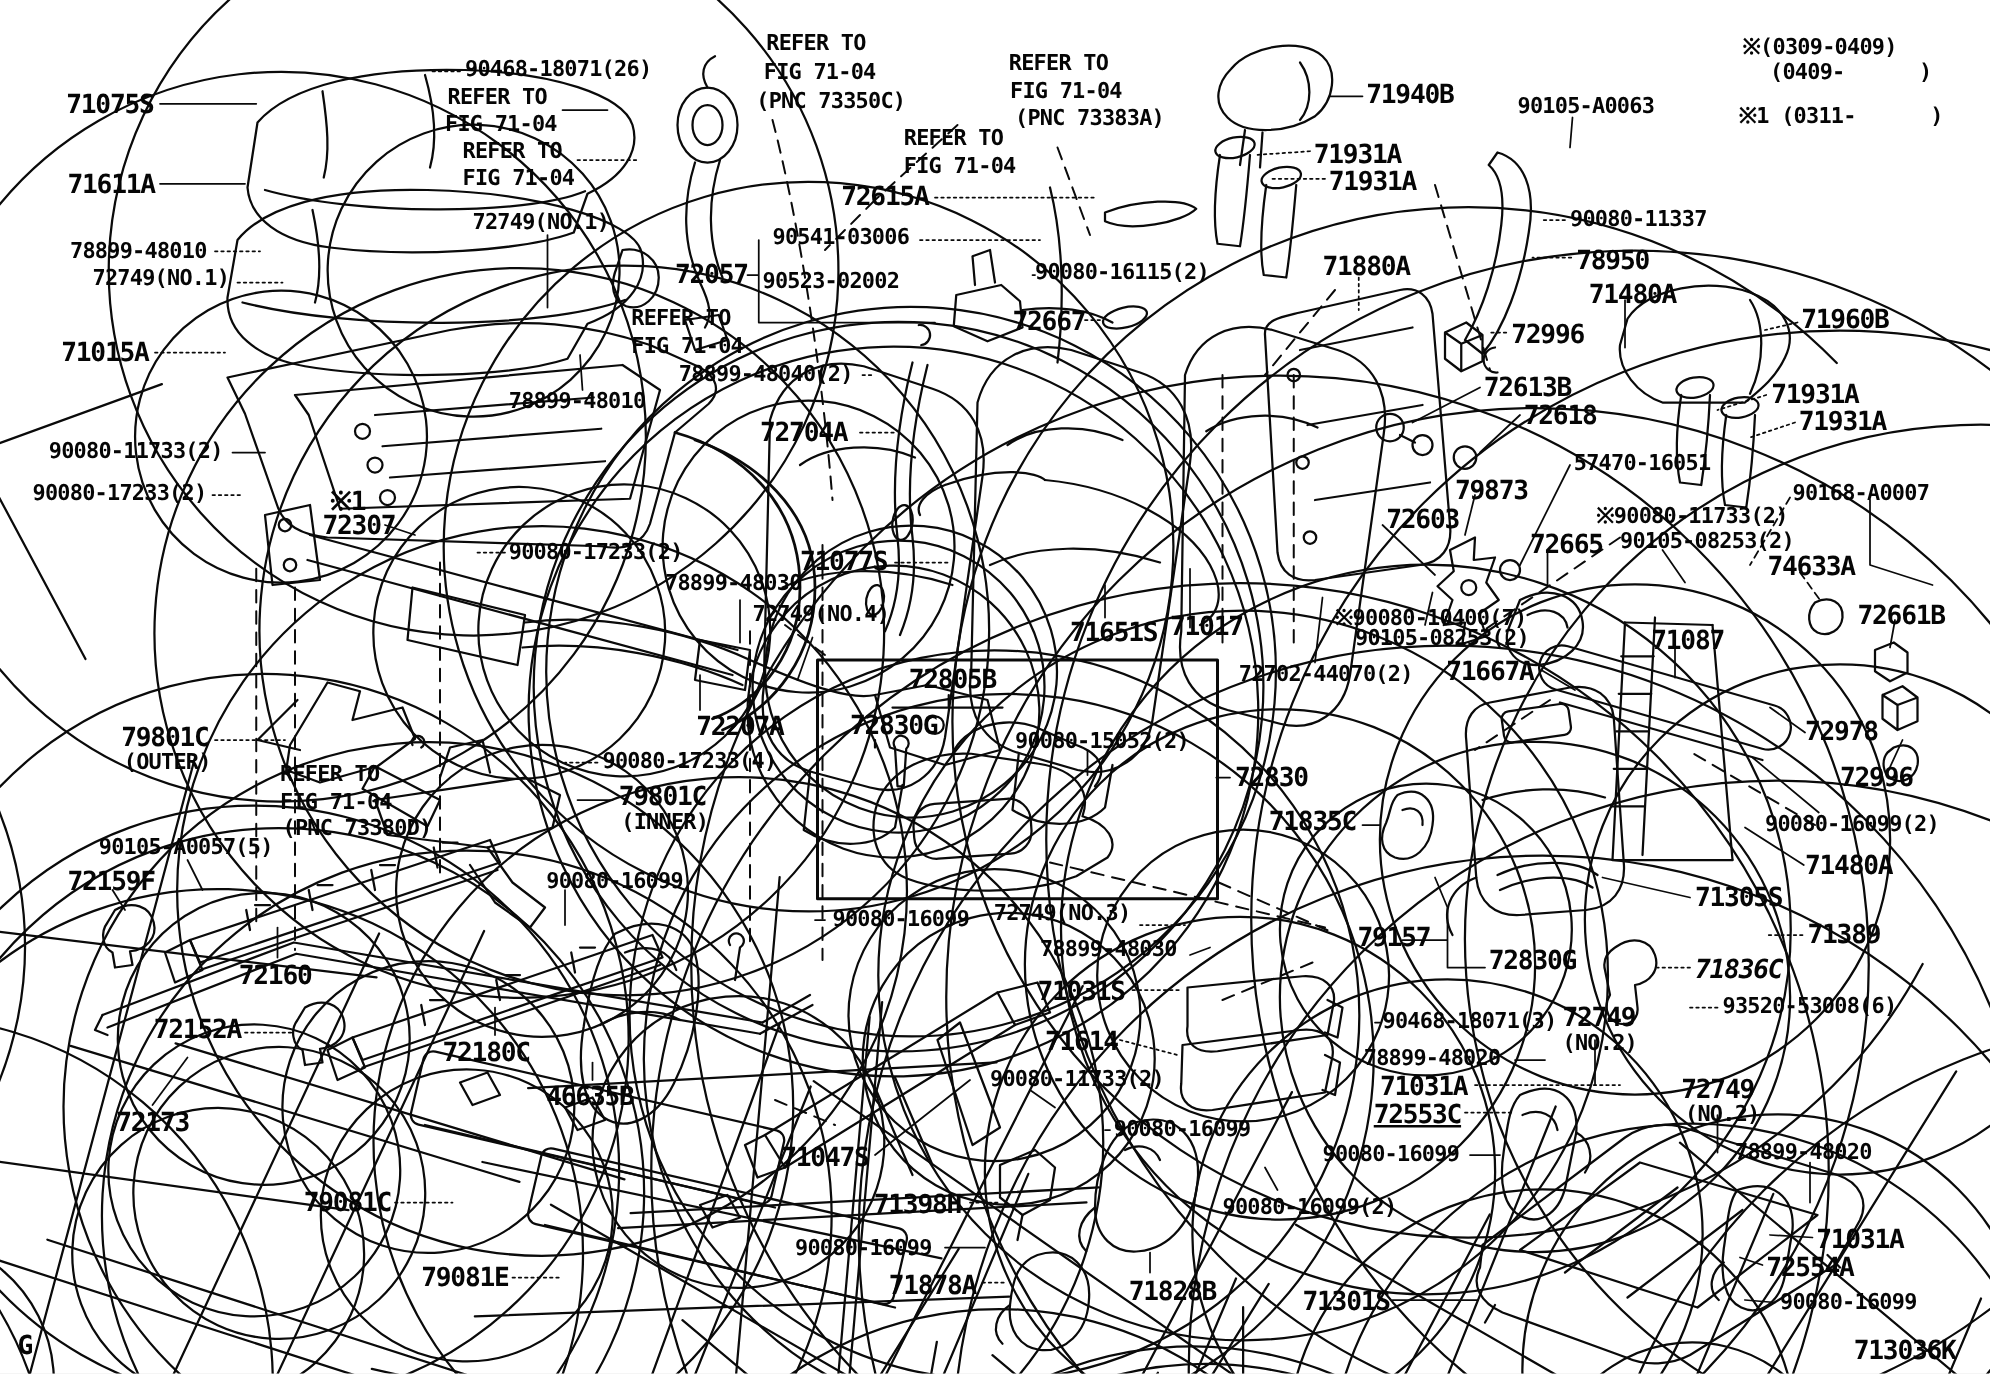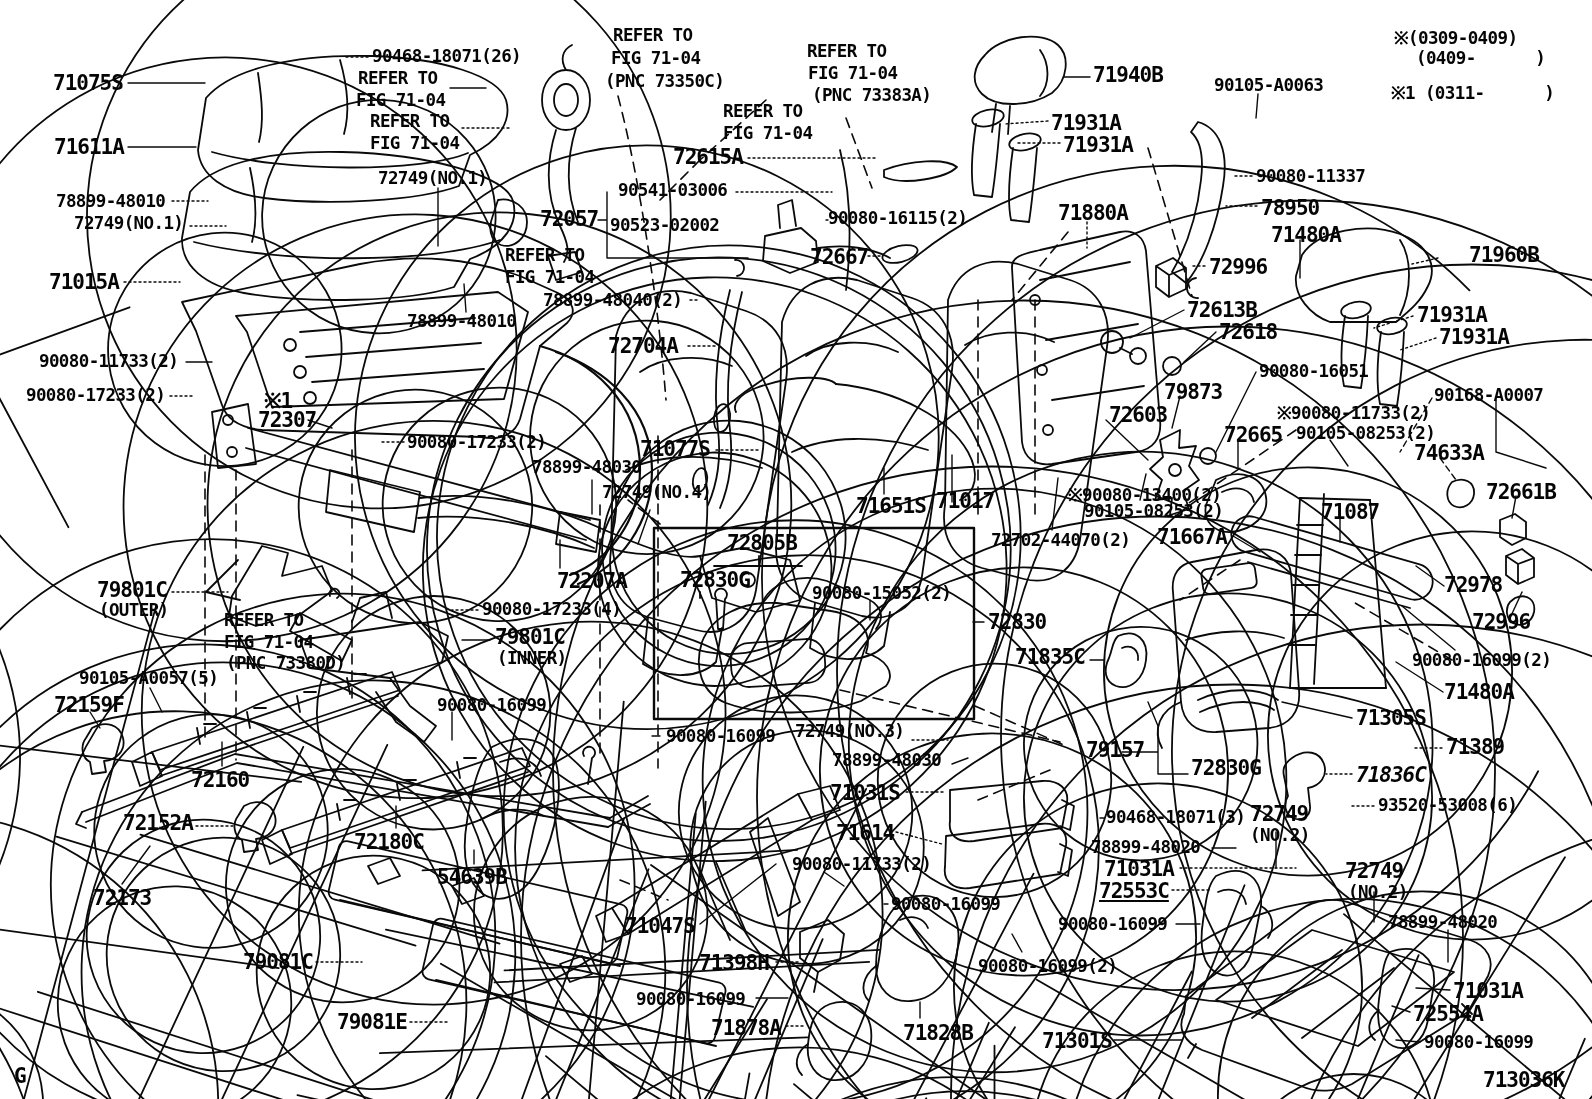--- a/index.html
+++ b/index.html
@@ -521,40 +521,40 @@
       <div class="lbl big" style="left: 640px; top: 439px;">71077S</div>
       <div class="lbl big" style="left: 1093px; top: 65px;">71940B</div>
       <div class="lbl big" style="left: 1051px; top: 113px;">71931A</div>
       <div class="lbl big" style="left: 1063px; top: 135px;">71931A</div>
       <div class="lbl sm" style="left: 1214px; top: 77px;">90105-A0063</div>
       <div class="lbl big" style="left: 1058px; top: 203px;">71880A</div>
       <div class="lbl sm" style="left: 1256px; top: 168px;">90080-11337</div>
       <div class="lbl big" style="left: 1261px; top: 198px;">78950</div>
       <div class="lbl big" style="left: 1271px; top: 225px;">71480A</div>
       <div class="lbl big" style="left: 1209px; top: 257px;">72996</div>
-      <div class="lbl big" style="left: 1441px; top: 245px; margin-left: 28px;">71960B</div>
+      <div class="lbl big" style="left: 1441px; top: 245px;">71960B</div>
       <div class="lbl sm" style="left: 1394px; top: 30px;">※(0309-0409)</div>
       <div class="lbl sm" style="left: 1416px; top: 50px;">(0409-      )</div>
       <div class="lbl sm" style="left: 1391px; top: 85px;">※1 (0311-      )</div>
       <div class="lbl big" style="left: 1417px; top: 305px;">71931A</div>
       <div class="lbl big" style="left: 1439px; top: 327px;">71931A</div>
       <div class="lbl big" style="left: 1187px; top: 300px;">72613B</div>
       <div class="lbl big" style="left: 1219px; top: 322px;">72618</div>
-      <div class="lbl sm" style="left: 1259px; top: 363px;">90080-16051</div>
+      <div class="lbl sm" style="left: 1259px; top: 363px;">57470-16051</div>
       <div class="lbl big" style="left: 1164px; top: 382px;">79873</div>
       <div class="lbl big" style="left: 1109px; top: 405px;">72603</div>
       <div class="lbl big" style="left: 1224px; top: 425px;">72665</div>
       <div class="lbl sm" style="left: 1277px; top: 405px;">※90080-11733(2)</div>
       <div class="lbl sm" style="left: 1296px; top: 425px;">90105-08253(2)</div>
       <div class="lbl sm" style="left: 1434px; top: 387px;">90168-A0007</div>
       <div class="lbl big" style="left: 1414px; top: 443px;">74633A</div>
       <div class="lbl big" style="left: 1486px; top: 482px;">72661B</div>
       <div class="lbl big" style="left: 856px; top: 496px;">71651S</div>
       <div class="lbl big" style="left: 936px; top: 491px;">71017</div>
-      <div class="lbl sm" style="left: 1068px; top: 487px;">※90080-13400(2)</div>
+      <div class="lbl sm" style="left: 1068px; top: 487px;">※90080-10400(7)</div>
       <div class="lbl sm" style="left: 1084px; top: 503px;">90105-08253(2)</div>
       <div class="lbl sm" style="left: 991px; top: 532px;">72702-44070(2)</div>
       <div class="lbl big" style="left: 1157px; top: 527px;">71667A</div>
       <div class="lbl big" style="left: 1321px; top: 502px;">71087</div>
       <div class="lbl big" style="left: 1444px; top: 575px;">72978</div>
       <div class="lbl big" style="left: 1472px; top: 612px;">72996</div>
       <div class="lbl sm" style="left: 1412px; top: 652px;">90080-16099(2)</div>
       <div class="lbl big" style="left: 1444px; top: 682px;">71480A</div>
       <div class="lbl big" style="left: 1356px; top: 708px;">71305S</div>
       <div class="lbl big" style="left: 1446px; top: 737px;">71389</div>
@@ -577,21 +577,21 @@
       <div class="lbl sm" style="left: 226px; top: 655px;">(PNC 73380D)</div>
       <div class="lbl big" style="left: 495px; top: 627px;">79801C</div>
       <div class="lbl sm" style="left: 497px; top: 650px;">(INNER)</div>
       <div class="lbl sm" style="left: 79px; top: 670px;">90105-A0057(5)</div>
       <div class="lbl big" style="left: 54px; top: 695px;">72159F</div>
       <div class="lbl sm" style="left: 437px; top: 697px;">90080-16099</div>
       <div class="lbl big" style="left: 191px; top: 770px;">72160</div>
       <div class="lbl big" style="left: 123px; top: 813px;">72152A</div>
       <div class="lbl big" style="left: 93px; top: 888px;">72173</div>
       <div class="lbl big" style="left: 354px; top: 832px;">72180C</div>
-      <div class="lbl big" style="left: 437px; top: 867px;">54639B</div>
+      <div class="lbl big" style="left: 437px; top: 867px;">46635B</div>
       <div class="lbl big" style="left: 243px; top: 952px;">79081C</div>
       <div class="lbl big" style="left: 337px; top: 1012px;">79081E</div>
       <div class="lbl big" style="left: 727px; top: 533px;">72805B</div>
       <div class="lbl big" style="left: 680px; top: 570px;">72830G</div>
       <div class="lbl sm" style="left: 812px; top: 585px;">90080-15052(2)</div>
       <div class="lbl big" style="left: 988px; top: 612px;">72830</div>
       <div class="lbl sm" style="left: 666px; top: 728px;">90080-16099</div>
       <div class="lbl sm" style="left: 795px; top: 723px;">72749(NO.3)</div>
       <div class="lbl sm" style="left: 832px; top: 752px;">78899-48030</div>
       <div class="lbl big" style="left: 830px; top: 783px;">71031S</div>

